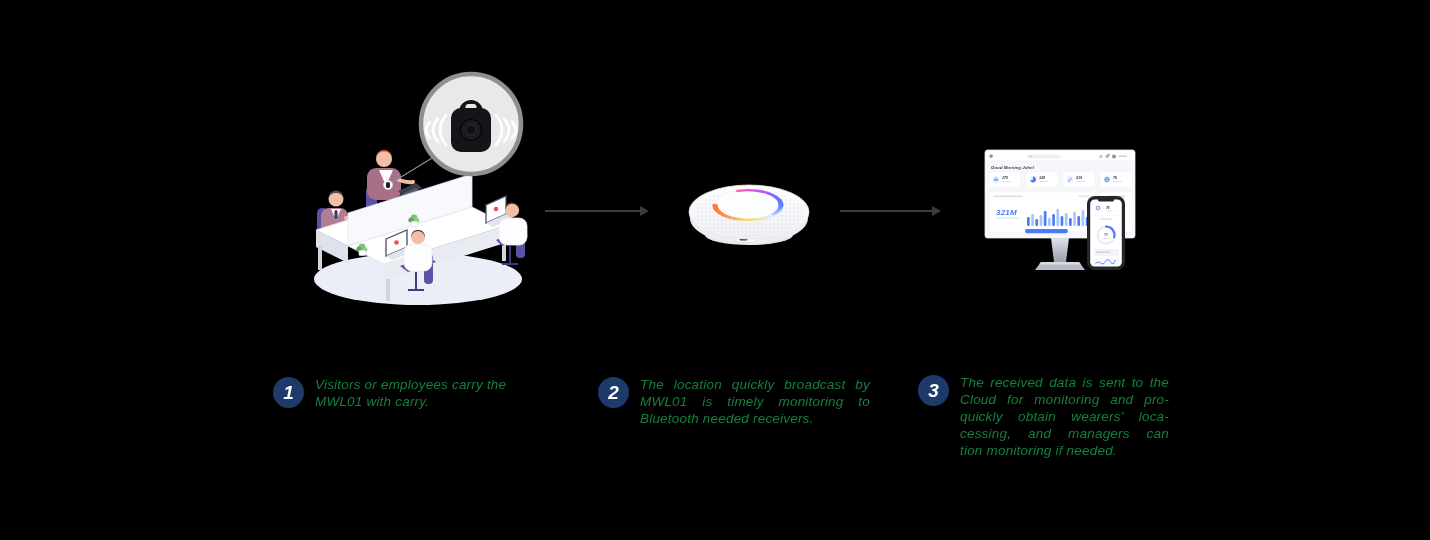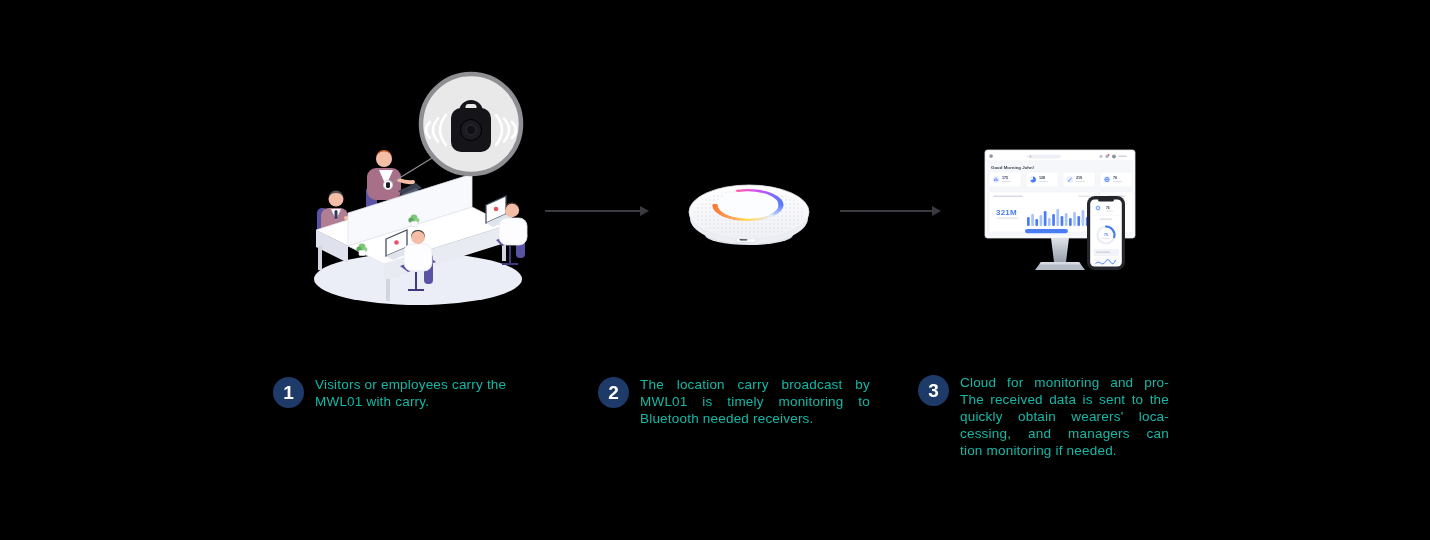--- a/index.html
+++ b/index.html
@@ -1,25 +1,25 @@
 <!DOCTYPE html>
 <html><head>
 <meta charset="utf-8">
 <style>
   html,body{margin:0;padding:0;background:#000;}
   body{width:1430px;height:540px;position:relative;overflow:hidden;
        font-family:"Liberation Sans","DejaVu Sans",sans-serif;}
-  .canvas{position:absolute;inset:0;background:#000;}
+  .canvas{position:absolute;inset:0;background:#000;font-style:italic;}
   .abs{position:absolute;}
   
   .step{position:absolute;display:flex;align-items:flex-start;gap:11px;}
   .step-badge{width:31px;height:31px;border-radius:50%;background:#1e3a68;color:#fff;
               display:flex;align-items:center;justify-content:center;
               font-size:19px;font-weight:bold;flex:0 0 auto;margin-top:1px;}
-  .step-text{color:#14b8a6;font-size:13.5px;line-height:17px;letter-spacing:.2px;font-weight:500;}
+  .step-text{color:#15803d;font-size:13.5px;line-height:17px;letter-spacing:.2px;font-weight:500;}
   .step-text .ln{white-space:nowrap;}
   .step-text .ln.j{white-space:normal;text-align:justify;text-align-last:justify;}
   
   .arrow{position:absolute;height:12px;display:flex;align-items:center;}
   .arrow .shaft{flex:1;height:1.7px;background:#3a3a41;}
   .arrow .head{width:0;height:0;border-left:9px solid #3a3a41;
                border-top:5px solid transparent;border-bottom:5px solid transparent;margin-left:-1px;}
   svg text{font-family:"Liberation Sans","DejaVu Sans",sans-serif;}
 </style>
 </head>
@@ -327,32 +327,32 @@
       <div class="ln">Visitors or employees carry the</div>
       <div class="ln">MWL01 with carry.</div>
     </div>
   </div>
 
   <div class="step" style="left:598px;top:376px;">
     <div class="step-badge">
       <span>2</span>
     </div>
     <div class="step-text" style="width:230px;">
-      <div class="ln j">The location carry broadcast by</div>
+      <div class="ln j">The location quickly broadcast by</div>
       <div class="ln j">MWL01 is timely monitoring to</div>
       <div class="ln">Bluetooth needed receivers.</div>
     </div>
   </div>
 
   <div class="step" style="left:918px;top:374px;">
     <div class="step-badge">
       <span>3</span>
     </div>
     <div class="step-text" style="width:209px;">
+      <div class="ln j">The received data is sent to the</div>
       <div class="ln j">Cloud for monitoring and pro-</div>
-      <div class="ln j">The received data is sent to the</div>
       <div class="ln j">quickly obtain wearers' loca-</div>
       <div class="ln j">cessing, and managers can</div>
       <div class="ln">tion monitoring if needed.</div>
     </div>
   </div>
 
 </div>
 
 </body></html>

